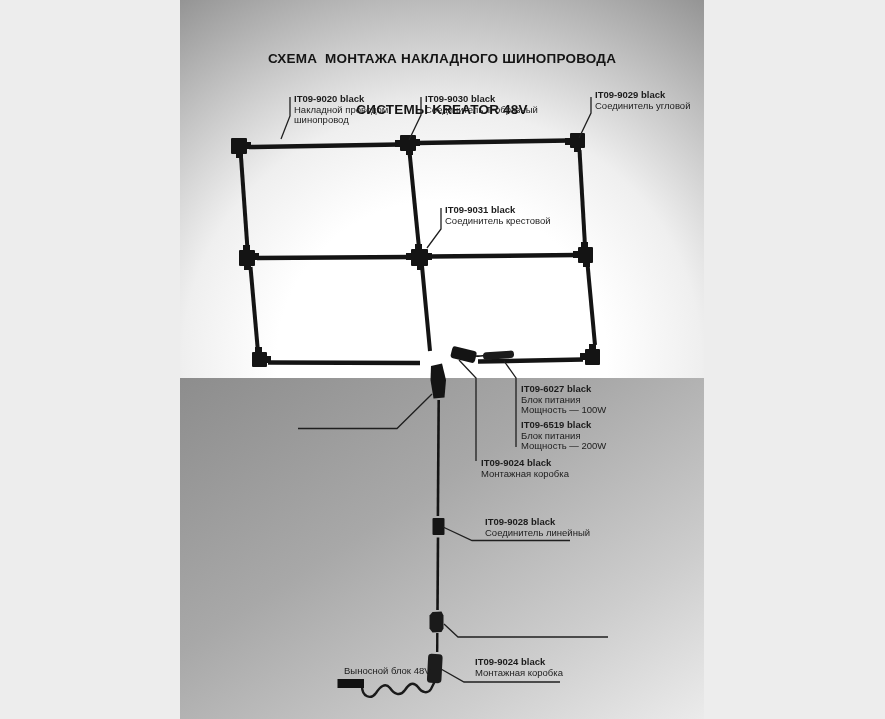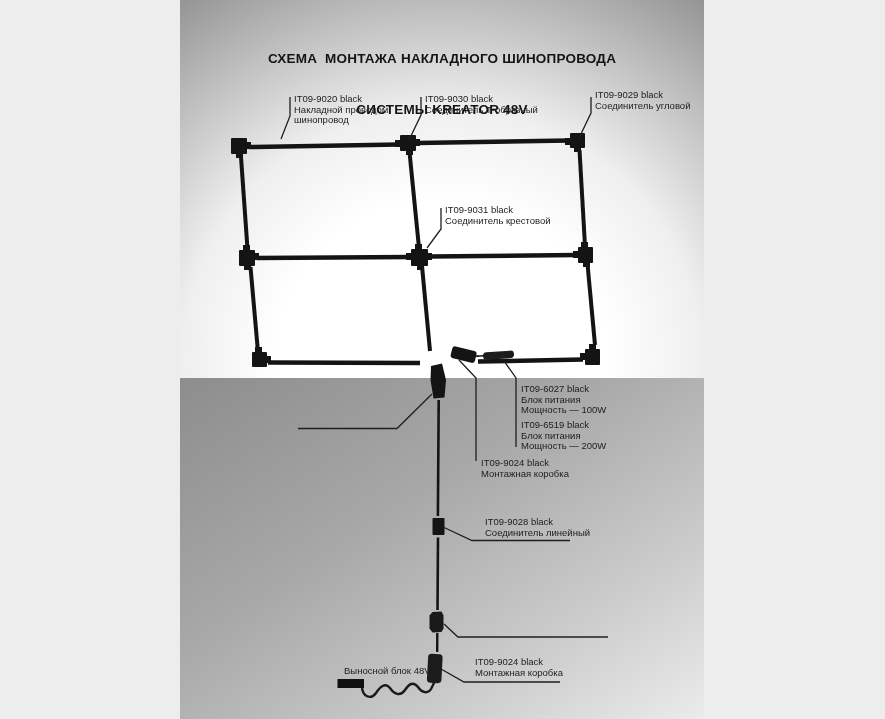--- a/index.html
+++ b/index.html
@@ -7,21 +7,21 @@
          font-family:"Liberation Sans",sans-serif;color:#1a1a1a;}
   .photo{position:absolute;left:180px;top:0;width:524px;height:719px;}
   .photo-top{position:absolute;left:0;top:0;width:524px;height:378px;
     background:radial-gradient(ellipse 90% 120% at 50% 95%, #ffffff 35%, #efefef 55%, #bdbdbd 78%, #8d8d8d 100%);}
   .photo-bottom{position:absolute;left:0;top:378px;width:524px;height:341px;
     background:linear-gradient(to bottom right, #8d8d8d 0%, #a8a8a8 40%, #cdcdcd 75%, #ebebeb 100%);}
   svg.diagram{position:absolute;left:0;top:0;width:885px;height:719px;}
   .title{position:absolute;left:180px;top:16px;width:524px;text-align:center;
          font-size:13.5px;font-weight:bold;line-height:17px;letter-spacing:.2px;color:#141414;white-space:pre;}
   .callout{position:absolute;font-size:9.5px;line-height:10.5px;color:#1c1c1c;white-space:nowrap;}
-  .callout .part{font-weight:normal;}
+  .callout .part{font-weight:bold;}
 </style>
 </head>
 <body>
 
 <div class="stage">
   <div class="photo">
     <div class="photo-top"></div>
     <div class="photo-bottom"></div>
   </div>
 

